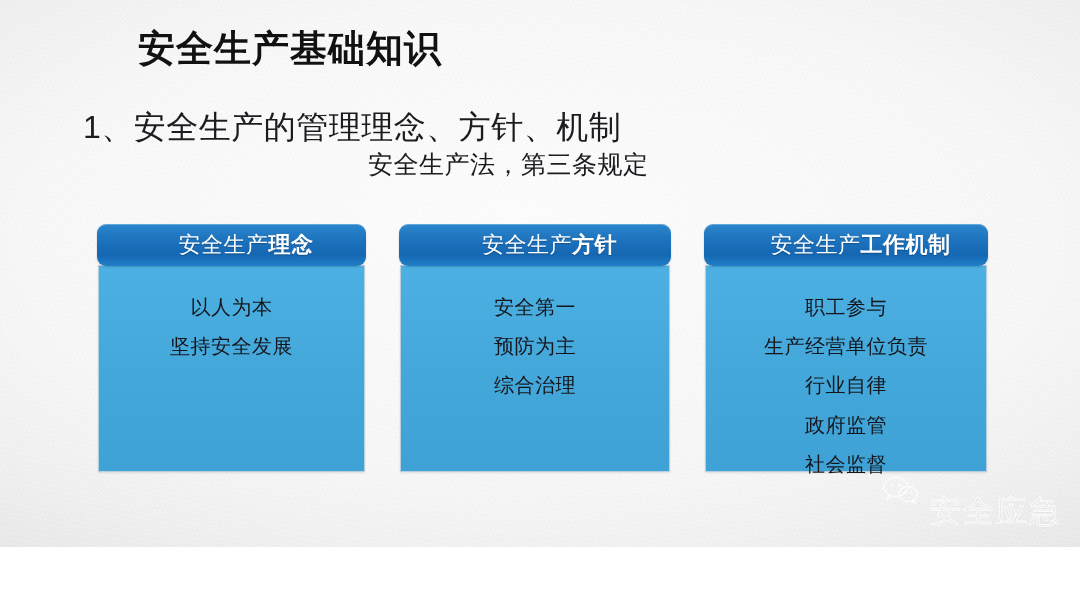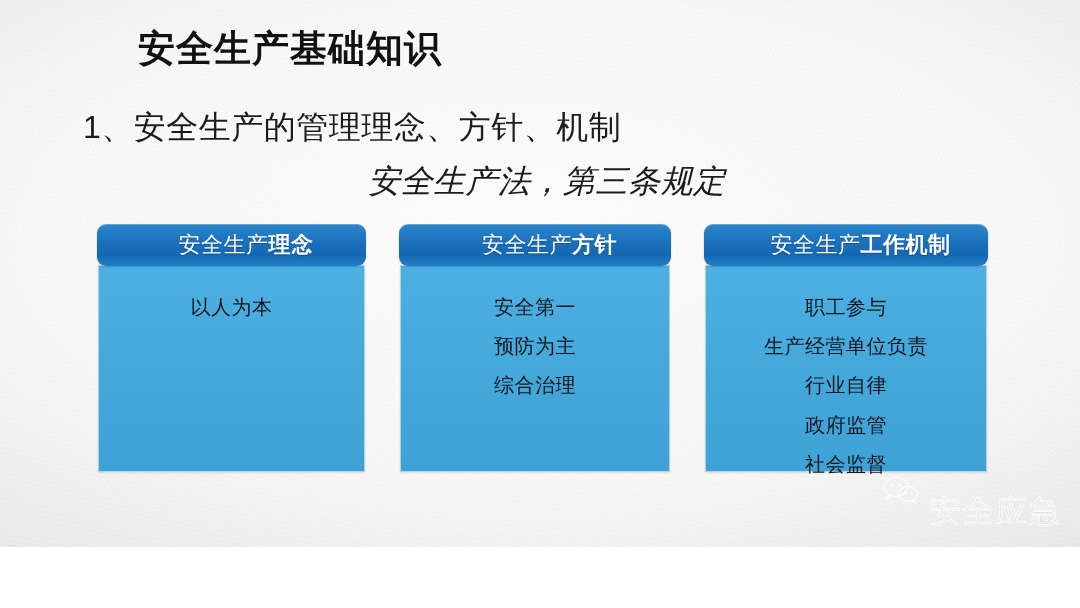--- a/index.html
+++ b/index.html
@@ -57,26 +57,25 @@
     left: 83px;
     top: 106px;
     font-size: 32px;
     color: #1c1c20;
     white-space: nowrap;
     letter-spacing: .5px;
   }
   .subtitle-2 {
     position: absolute;
     left: 368px;
-    top: 160px;
-    font-size: 32px;
+    top: 148px;
+    font-size: 25px;
     color: #1c1c20;
     white-space: nowrap;
     letter-spacing: .5px;
-    font-style: italic;
   }
 
   
   .card {
     position: absolute;
     top: 265px;
     bottom: 75px;
     background: linear-gradient(180deg, #4db0e2 0%, #44a7da 55%, #3ea2d6 100%);
     border: 1px solid #b9cfdc;
     box-shadow: 0 1px 2px rgba(0,0,0,.10);
@@ -154,20 +153,21 @@
 
   <div class="subtitle-1">1、安全生产的管理理念、方针、机制</div>
   <div class="subtitle-2">安全生产法，第三条规定</div>
 
   <div class="card" id="card-1">
     <div class="card-header">
       <span class="card-header-text"><span>安全生产</span><span class="hl">理念</span></span>
     </div>
     <div class="card-body">
       <span class="ln">以人为本</span>
+      <span class="ln">坚持安全发展</span>
     </div>
   </div>
 
   <div class="card" id="card-2">
     <div class="card-header">
       <span class="card-header-text"><span>安全生产</span><span class="hl">方针</span></span>
     </div>
     <div class="card-body">
       <span class="ln">安全第一</span>
       <span class="ln">预防为主</span>

